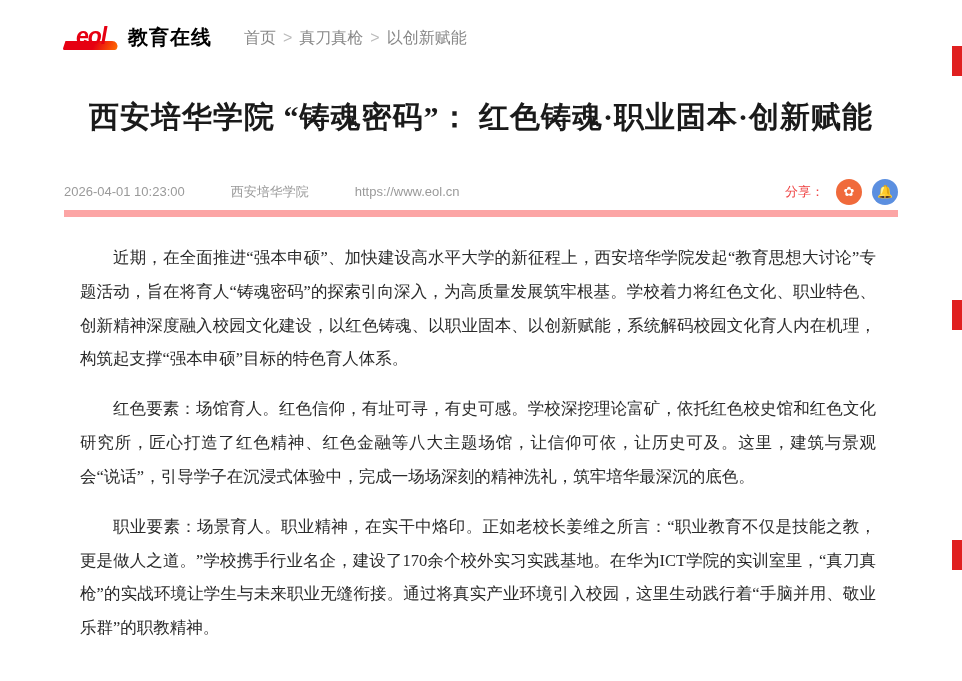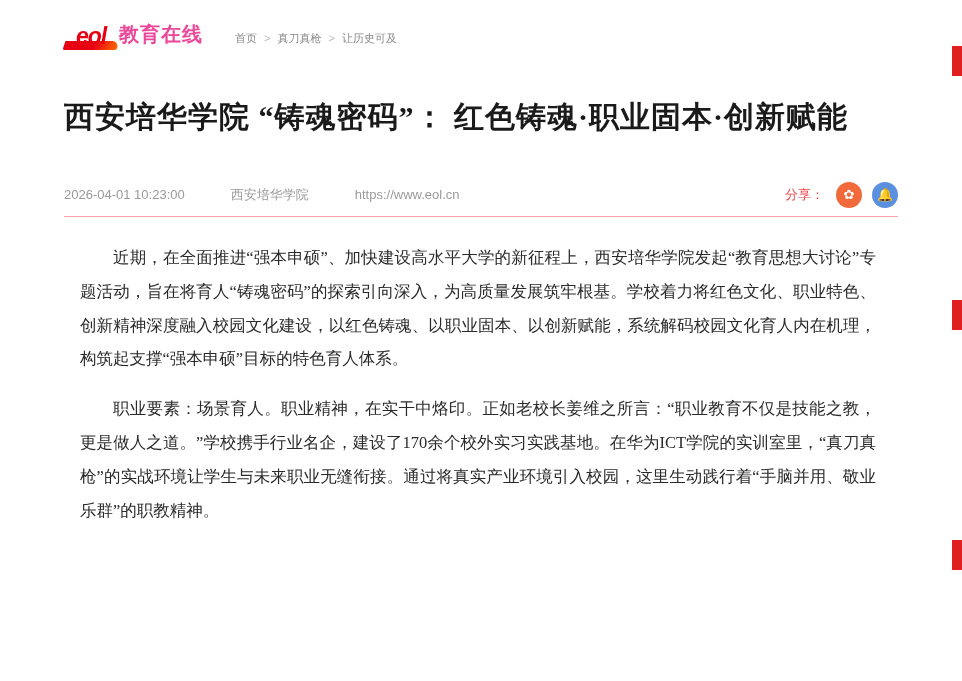--- a/index.html
+++ b/index.html
@@ -20,22 +20,22 @@
   
   .header {
     height: 72px;
     display: flex;
     align-items: center;
     padding-left: 64px;
     background: #fff;
   }
   .logo-wrap {
     display: flex;
-    align-items: flex-start;
-    gap: 1px;
+    align-items: flex-end;
+    gap: 10px;
   }
   .logo-mark {
     position: relative;
     width: 54px;
     height: 30px;
     display: flex;
     align-items: center;
     justify-content: center;
   }
   .logo-mark .eol-text {
@@ -52,26 +52,26 @@
     left: 0; bottom: 1px;
     width: 54px; height: 9px;
     background: linear-gradient(100deg, #e60012 0%, #e60012 55%, #ff6a00 100%);
     border-radius: 0 9px 2px 2px;
     transform: skewX(-18deg);
     z-index: 1;
   }
   .logo-text {
     font-size: 20px;
     font-weight: bold;
-    color: #ec4899;
+    color: #000000;
     letter-spacing: 1px;
   }
   .breadcrumb {
     margin-left: 32px;
-    font-size: 11px;
+    font-size: 16px;
     color: #888;
     display: flex;
     align-items: center;
     gap: 7px;
     padding-top: 4px;
   }
   .breadcrumb a { color: #888; text-decoration: none; }
   .breadcrumb .sep { color: #bbb; }
 
   
@@ -87,32 +87,33 @@
 
   
   .article {
     padding: 0 64px;
   }
   .title {
     font-family: "Liberation Serif", serif;
     font-size: 30px;
     font-weight: bold;
     color: #1a1a1a;
+    text-align: center;
     line-height: 1.5;
     margin: 22px 0 0 0;
     letter-spacing: 1px;
   }
   .meta {
     margin-top: 34px;
     height: 44px;
     display: flex;
     align-items: center;
     font-size: 13px;
     color: #9a9a9a;
-    border-bottom: 1px solid #fca5a5;
+    border-bottom: 7px solid #fca5a5;
   }
   .meta .m-item { margin-right: 46px; }
   .meta .spacer { flex: 1; }
   .meta .share-label { margin-right: 12px; color: #ef4444; }
   .share-icons { display: flex; align-items: center; gap: 10px; }
   .share-btn {
     width: 26px; height: 26px;
     border-radius: 50%;
     display: flex; align-items: center; justify-content: center;
     color: #fff;
@@ -151,37 +152,38 @@
         <span class="eol-text">eol</span>
       </div>
       <span class="logo-text">教育在线</span>
     </div>
 
     <div class="breadcrumb">
       <a href="#">首页</a>
       <span class="sep">&gt;</span>
       <a href="#">真刀真枪</a>
       <span class="sep">&gt;</span>
-      <a href="#">让历史可及</a>
+      <a href="#">以创新赋能</a>
     </div>
   </div>
 
   <div class="article">
     <h1 class="title">西安培华学院 “铸魂密码”： 红色铸魂·职业固本·创新赋能</h1>
 
     <div class="meta">
       <span class="m-item">2026-04-01 10:23:00</span>
       <span class="m-item">西安培华学院</span>
       <span class="m-item">https://www.eol.cn</span>
       <span class="spacer"></span>
       <span class="share-label">分享：</span>
       <span class="share-icons">
         <span class="share-btn weibo">✿</span>
         <span class="share-btn bell">🔔</span>
       </span>
     </div>
 
     <div class="content" id="article-content">
         <p class="">近期，在全面推进“强本申硕”、加快建设高水平大学的新征程上，西安培华学院发起“教育思想大讨论”专题活动，旨在将育人“铸魂密码”的探索引向深入，为高质量发展筑牢根基。学校着力将红色文化、职业特色、创新精神深度融入校园文化建设，以红色铸魂、以职业固本、以创新赋能，系统解码校园文化育人内在机理，构筑起支撑“强本申硕”目标的特色育人体系。</p>
+        <p class="">红色要素：场馆育人。红色信仰，有址可寻，有史可感。学校深挖理论富矿，依托红色校史馆和红色文化研究所，匠心打造了红色精神、红色金融等八大主题场馆，让信仰可依，让历史可及。这里，建筑与景观会“说话”，引导学子在沉浸式体验中，完成一场场深刻的精神洗礼，筑牢培华最深沉的底色。</p>
         <p class="">职业要素：场景育人。职业精神，在实干中烙印。正如老校长姜维之所言：“职业教育不仅是技能之教，更是做人之道。”学校携手行业名企，建设了170余个校外实习实践基地。在华为ICT学院的实训室里，“真刀真枪”的实战环境让学生与未来职业无缝衔接。通过将真实产业环境引入校园，这里生动践行着“手脑并用、敬业乐群”的职教精神。</p>
       </div>
   </div>
 </div>
 
 </body></html>

